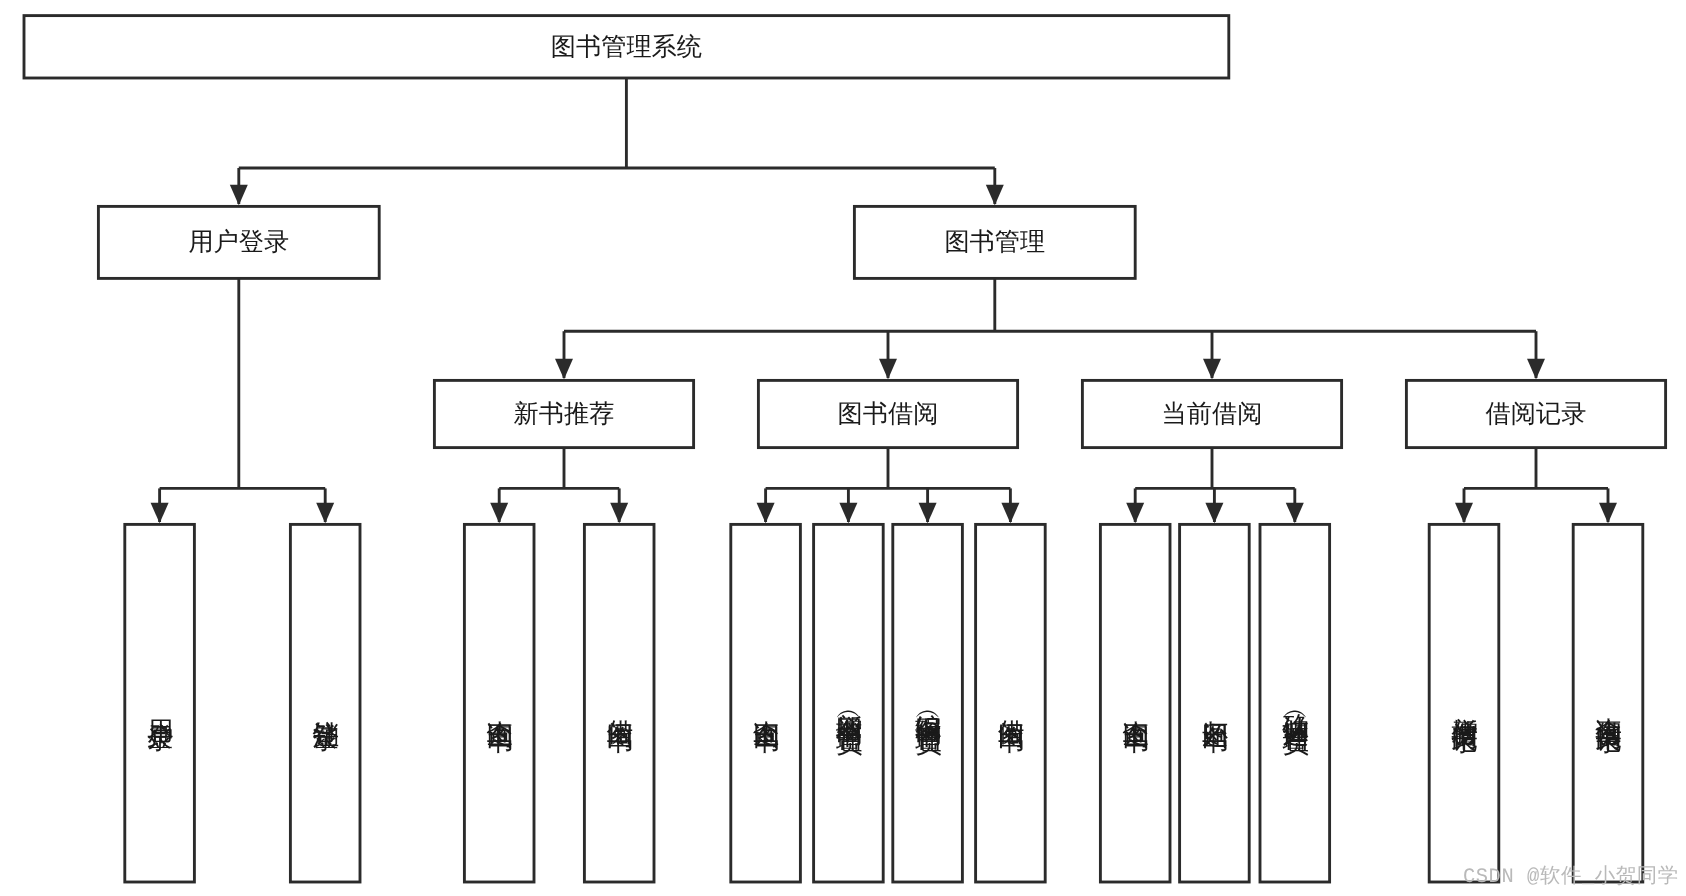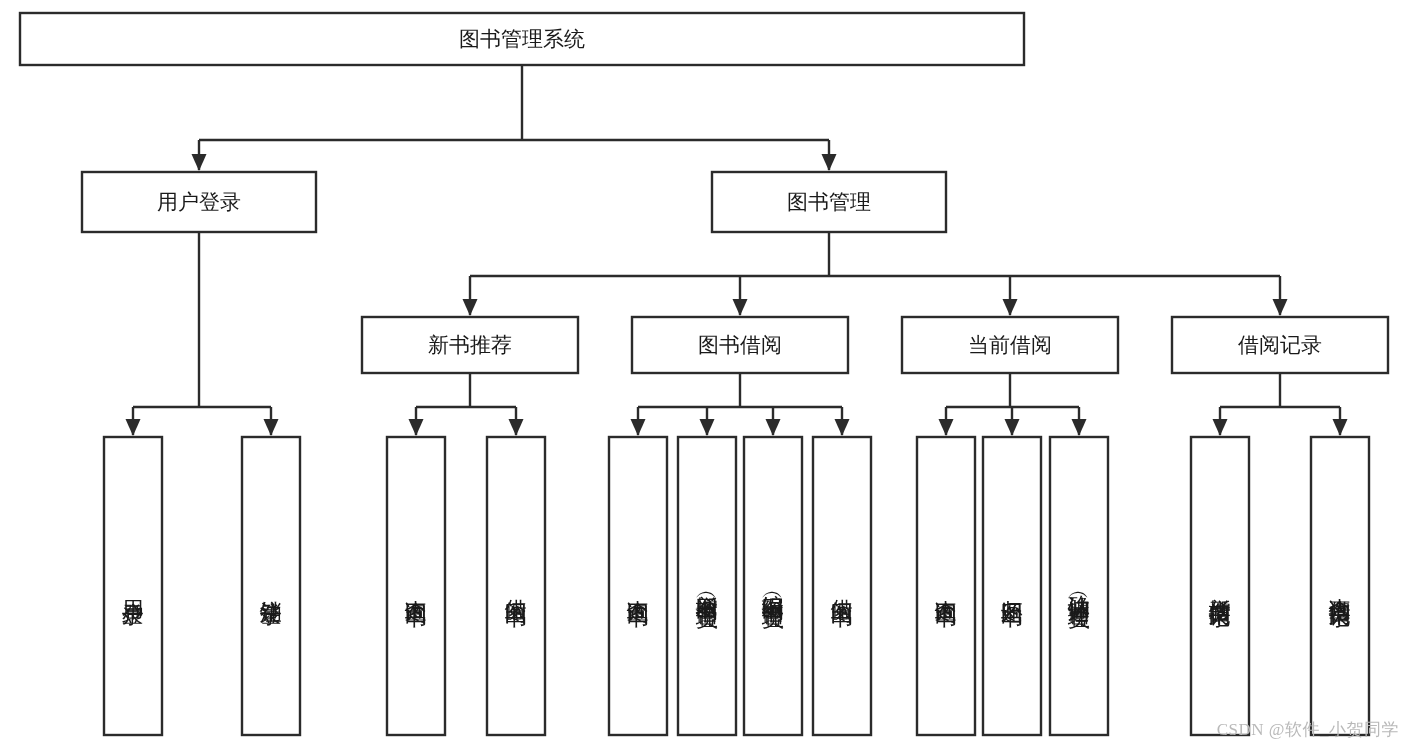--- a/index.html
+++ b/index.html
@@ -67,21 +67,21 @@
     white-space: nowrap;
   }
   .leaf-hit {
     position: absolute;
     box-sizing: border-box;
   }
   #watermark {
     position: absolute;
     right: 6px;
     bottom: 6px;
-    font-family: Liberation Serif, serif;
+    font-family: Liberation Mono, monospace;
     font-size: 17px;
     color: #b9b9b9;
     letter-spacing: 0.5px;
     white-space: nowrap;
   }
 </style>
 </head>
 <body>
 
 <div id="diagram-root">

